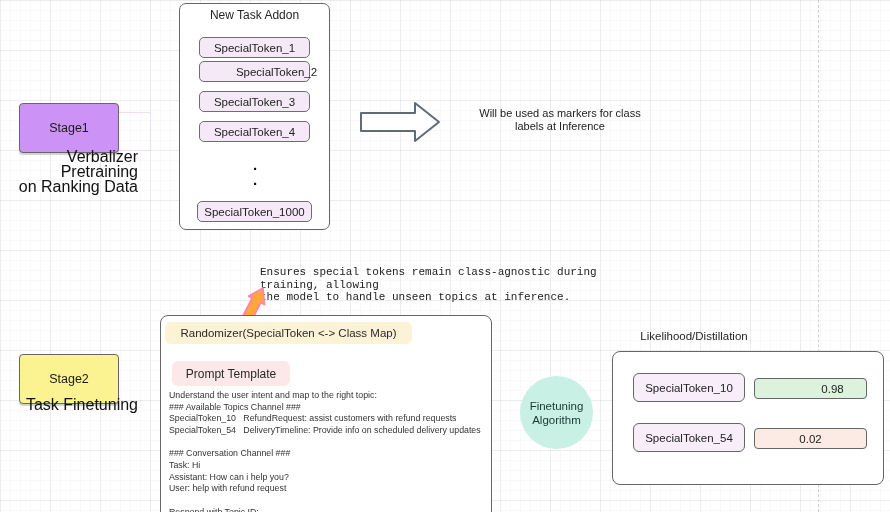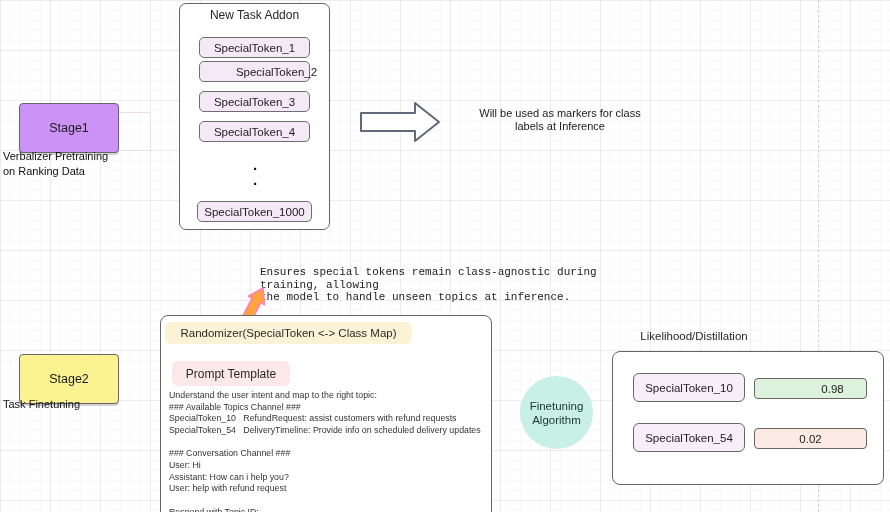--- a/index.html
+++ b/index.html
@@ -32,21 +32,21 @@
   .dot{left:248px;width:14px;height:10px;text-align:center;font-size:15px;font-weight:bold;color:#111;line-height:4px;}
 
   
   .stage-box{
     width:100px;height:50px;border:1.5px solid #666;border-radius:4px;
     display:flex;align-items:center;justify-content:center;font-size:12.5px;color:#1a1a1a;
     box-shadow:0 1.5px 1px rgba(0,0,0,0.18);
   }
   .stage1{left:19px;top:103px;background:#CD92F5;}
   .stage2{left:19px;top:354px;background:#FBF392;}
-  .stage-caption{left:3px;width:135px;text-align:left;font-size:11px;line-height:15px;color:#111;white-space:pre-line;}
+  .stage-caption{left:3px;width:135px;text-align:right;font-size:16px;line-height:15px;color:#111;white-space:pre-line;}
   .cap1{top:149px;}
   .cap2{top:397px;}
 
   .note{font-size:11px;line-height:12.5px;color:#222;white-space:pre-line;}
   .marker-note{left:460px;top:107px;width:200px;text-align:center;}
   .agnostic-note{left:260px;top:266px;width:370px;text-align:left;font-family:Liberation Mono, monospace;}
 
   
   .prompt-panel{left:160px;top:315px;width:332px;height:215px;border-radius:8px;}
   .chip{border-radius:6px;display:flex;align-items:center;justify-content:center;color:#2a2a2a;}
@@ -119,21 +119,21 @@
   <div class="abs panel prompt-panel"></div>
   <div class="abs chip randomizer-chip">Randomizer(SpecialToken &lt;-&gt; Class Map)</div>
   <div class="abs chip template-chip">Prompt Template</div>
   <div class="abs prompt-body">
     <div class="pline">Understand the user intent and map to the right topic:</div>
     <div class="pline">### Available Topics Channel ###</div>
     <div class="pline">SpecialToken_10   RefundRequest: assist customers with refund requests</div>
     <div class="pline">SpecialToken_54   DeliveryTimeline: Provide info on scheduled delivery updates</div>
     <div class="pline"></div>
     <div class="pline">### Conversation Channel ###</div>
-    <div class="pline">User: Hi</div>
+    <div class="pline">Task: Hi</div>
     <div class="pline">Assistant: How can i help you?</div>
     <div class="pline">User: help with refund request</div>
     <div class="pline"></div>
     <div class="pline">Respond with Topic ID: __</div>
   </div>
 
   <div class="abs stage-box stage2">Stage2</div>
   <div class="abs stage-caption cap2">Task Finetuning</div>
 
   <div class="abs ft-circle">Finetuning

